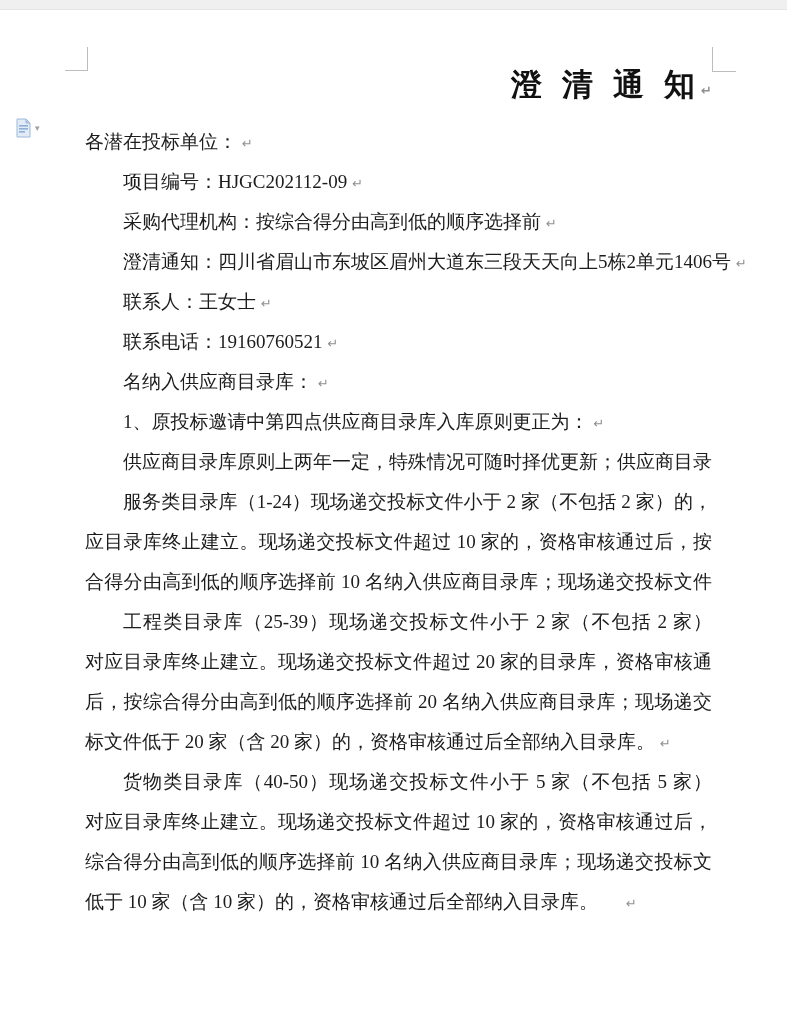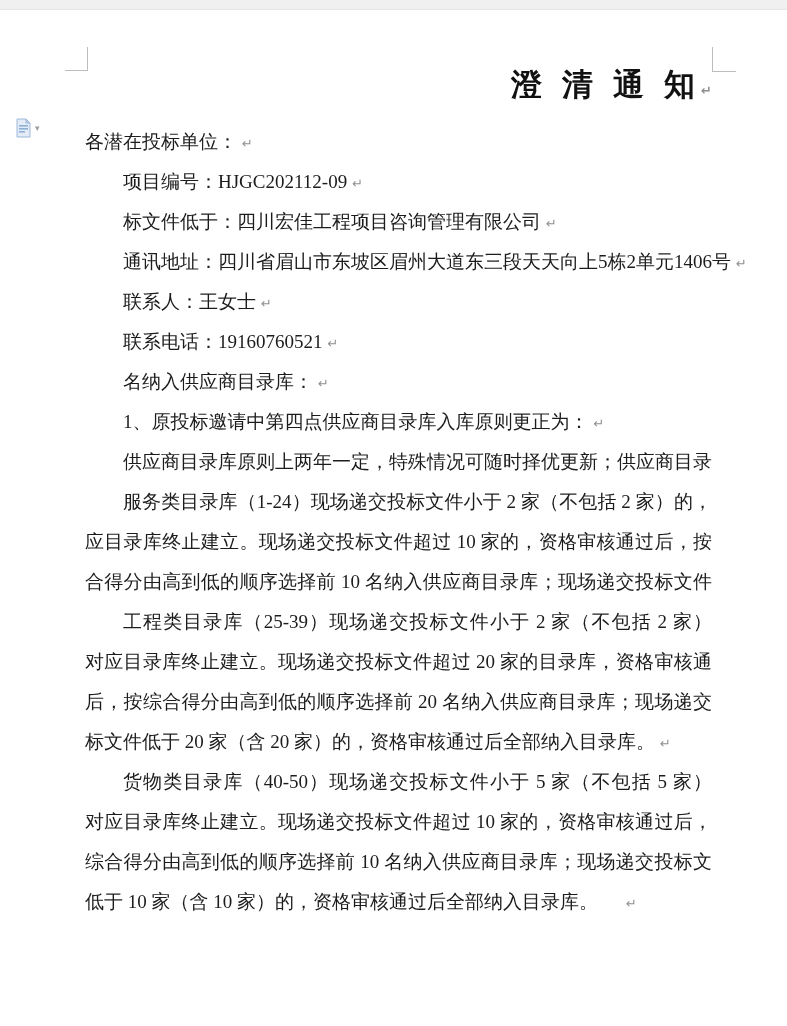--- a/index.html
+++ b/index.html
@@ -84,22 +84,22 @@
   <span class="dd">▾</span>
 </div>
 
 <div class="title">
   <span>澄清通知</span><span class="ret">↵</span>
 </div>
 
 <div class="lines">
     <div class="line"><span class="txt">各潜在投标单位：</span><span class="ret">↵</span></div>
     <div class="line indent"><span class="txt">项目编号：HJGC202112-09</span><span class="ret">↵</span></div>
-    <div class="line indent"><span class="txt">标文件低于：四川宏佳工程项目咨询管理有限公司</span><span class="ret">↵</span></div>
-    <div class="line indent"><span class="txt">通讯地址：四川省眉山市东坡区眉州大道东三段天天向上5栋2单元1406号</span><span class="ret">↵</span></div>
+    <div class="line indent"><span class="txt">采购代理机构：按综合得分由高到低的顺序选择前</span><span class="ret">↵</span></div>
+    <div class="line indent"><span class="txt">澄清通知：四川省眉山市东坡区眉州大道东三段天天向上5栋2单元1406号</span><span class="ret">↵</span></div>
     <div class="line indent"><span class="txt">联系人：王女士</span><span class="ret">↵</span></div>
     <div class="line indent"><span class="txt">联系电话：19160760521</span><span class="ret">↵</span></div>
     <div class="line indent"><span class="txt">名纳入供应商目录库：</span><span class="ret">↵</span></div>
     <div class="line indent"><span class="txt">1、原投标邀请中第四点供应商目录库入库原则更正为：</span><span class="ret">↵</span></div>
     <div class="line indent justify"><span class="txt">供应商目录库原则上两年一定，特殊情况可随时择优更新；供应商目录库</span></div>
     <div class="line indent justify"><span class="txt">服务类目录库（1-24）现场递交投标文件小于 2 家（不包括 2 家）的，对</span></div>
     <div class="line justify"><span class="txt">应目录库终止建立。现场递交投标文件超过 10 家的，资格审核通过后，按综</span></div>
     <div class="line justify"><span class="txt">合得分由高到低的顺序选择前 10 名纳入供应商目录库；现场递交投标文件低</span></div>
     <div class="line indent justify"><span class="txt">工程类目录库（25-39）现场递交投标文件小于 2 家（不包括 2 家）的，</span></div>
     <div class="line justify"><span class="txt">对应目录库终止建立。现场递交投标文件超过 20 家的目录库，资格审核通过</span></div>

